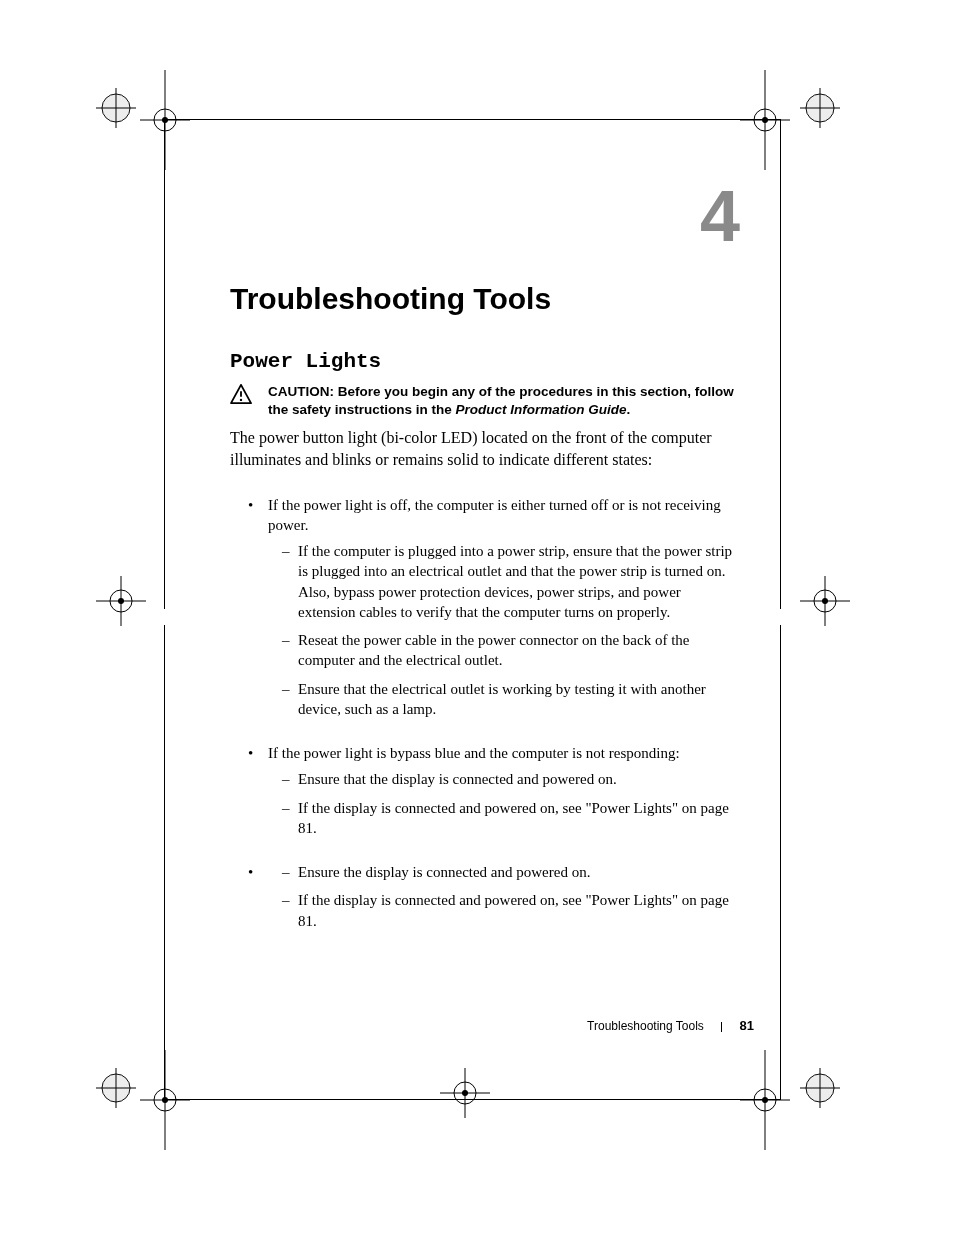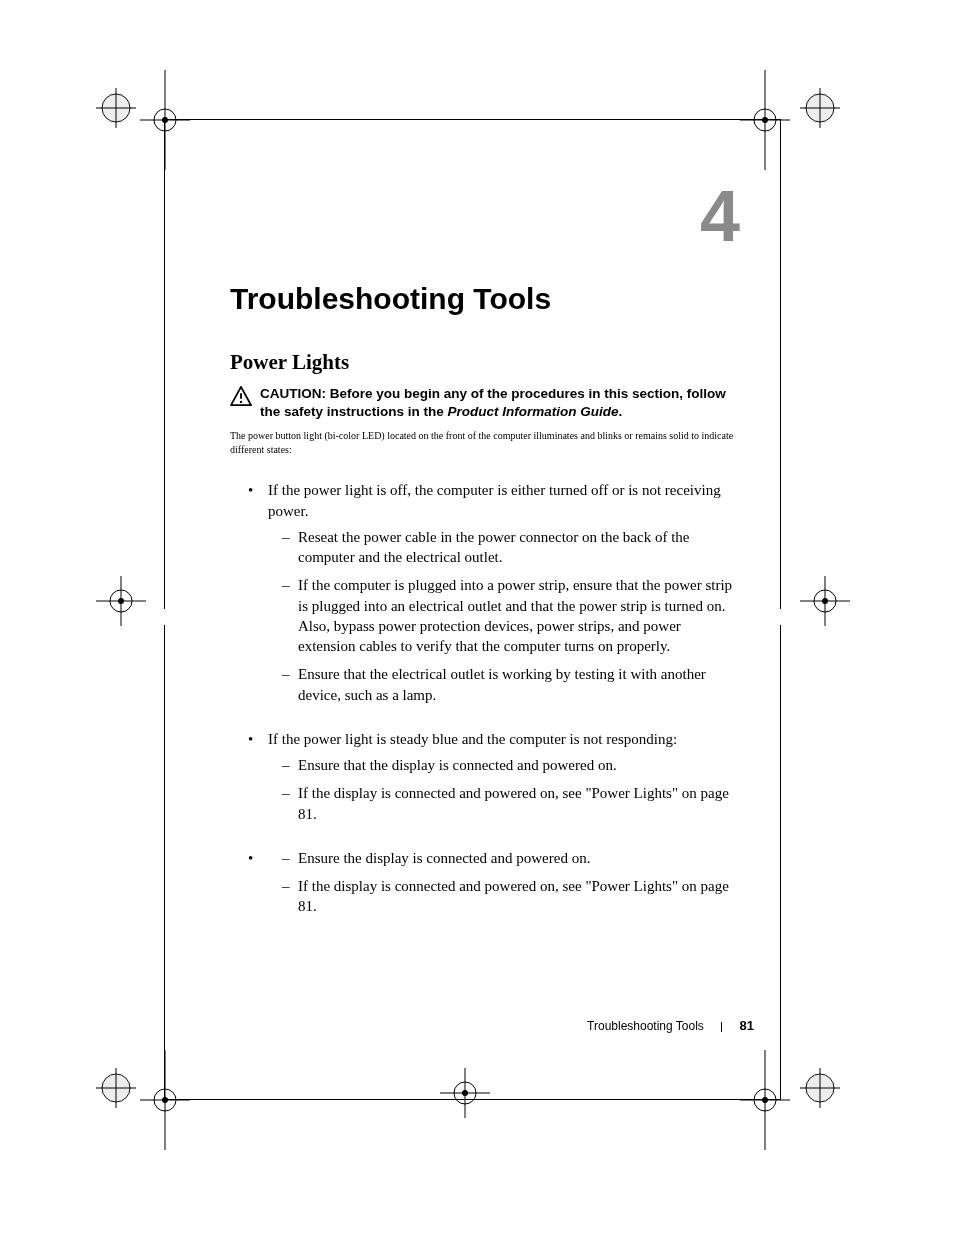--- a/index.html
+++ b/index.html
@@ -27,48 +27,48 @@
     line-height: 1;
     margin-bottom: 30px;
   }
   h1 {
     font-family: Arial, Helvetica, sans-serif;
     font-weight: bold;
     font-size: 30px;
     margin: 0 0 34px 0;
   }
   h2 {
-    font-family: Liberation Serif, serif;
+    font-family: Liberation Mono, monospace;
     font-weight: bold;
     font-size: 21px;
     margin: 0 0 10px 0;
   }
   .caution-row {
     display: flex;
     align-items: flex-start;
-    gap: 8px;
+    gap: 16px;
     margin-bottom: 8px;
   }
   .caution-icon svg {
     width: 22px;
     height: 20px;
     flex: 0 0 auto;
     margin-top: 1px;
   }
   .caution-text {
     font-family: Arial, Helvetica, sans-serif;
     font-weight: bold;
     font-size: 13.5px;
     line-height: 1.35;
   }
   .caution-text .italic {
     font-style: italic;
   }
   p.body {
-    font-size: 10px;
+    font-size: 16px;
     line-height: 1.35;
     margin: 0 0 10px 0;
   }
   ul.bullets {
     list-style: none;
     padding: 0;
     margin: 0;
   }
   ul.bullets > li {
     position: relative;
@@ -271,27 +271,27 @@
       <span>CAUTION:</span><span> Before you begin any of the procedures in this section, follow the safety instructions in the </span><span class="italic">Product Information Guide</span><span>.</span>
     </div>
   </div>
 
   <p class="body">The power button light (bi-color LED) located on the front of the computer illuminates and blinks or remains solid to indicate different states:</p>
 
   <ul class="bullets">
     <li>
       <span>If the power light is off, the computer is either turned off or is not receiving power.</span>
       <ul class="dashes">
+        <li>If the computer is plugged into a power strip, ensure that the power strip is plugged into an electrical outlet and that the power strip is turned on. Also, bypass power protection devices, power strips, and power extension cables to verify that the computer turns on properly.</li>
         <li>Reseat the power cable in the power connector on the back of the computer and the electrical outlet.</li>
-        <li>If the computer is plugged into a power strip, ensure that the power strip is plugged into an electrical outlet and that the power strip is turned on. Also, bypass power protection devices, power strips, and power extension cables to verify that the computer turns on properly.</li>
         <li>Ensure that the electrical outlet is working by testing it with another device, such as a lamp.</li>
       </ul>
     </li>
     <li>
-      <span>If the power light is steady blue and the computer is not responding:</span>
+      <span>If the power light is bypass blue and the computer is not responding:</span>
       <ul class="dashes">
         <li>Ensure that the display is connected and powered on.</li>
         <li>If the display is connected and powered on, see "Power Lights" on page 81.</li>
       </ul>
     </li>
     <li>
       <ul class="dashes">
         <li>Ensure the display is connected and powered on.</li>
         <li>If the display is connected and powered on, see "Power Lights" on page 81.</li>
       </ul>

